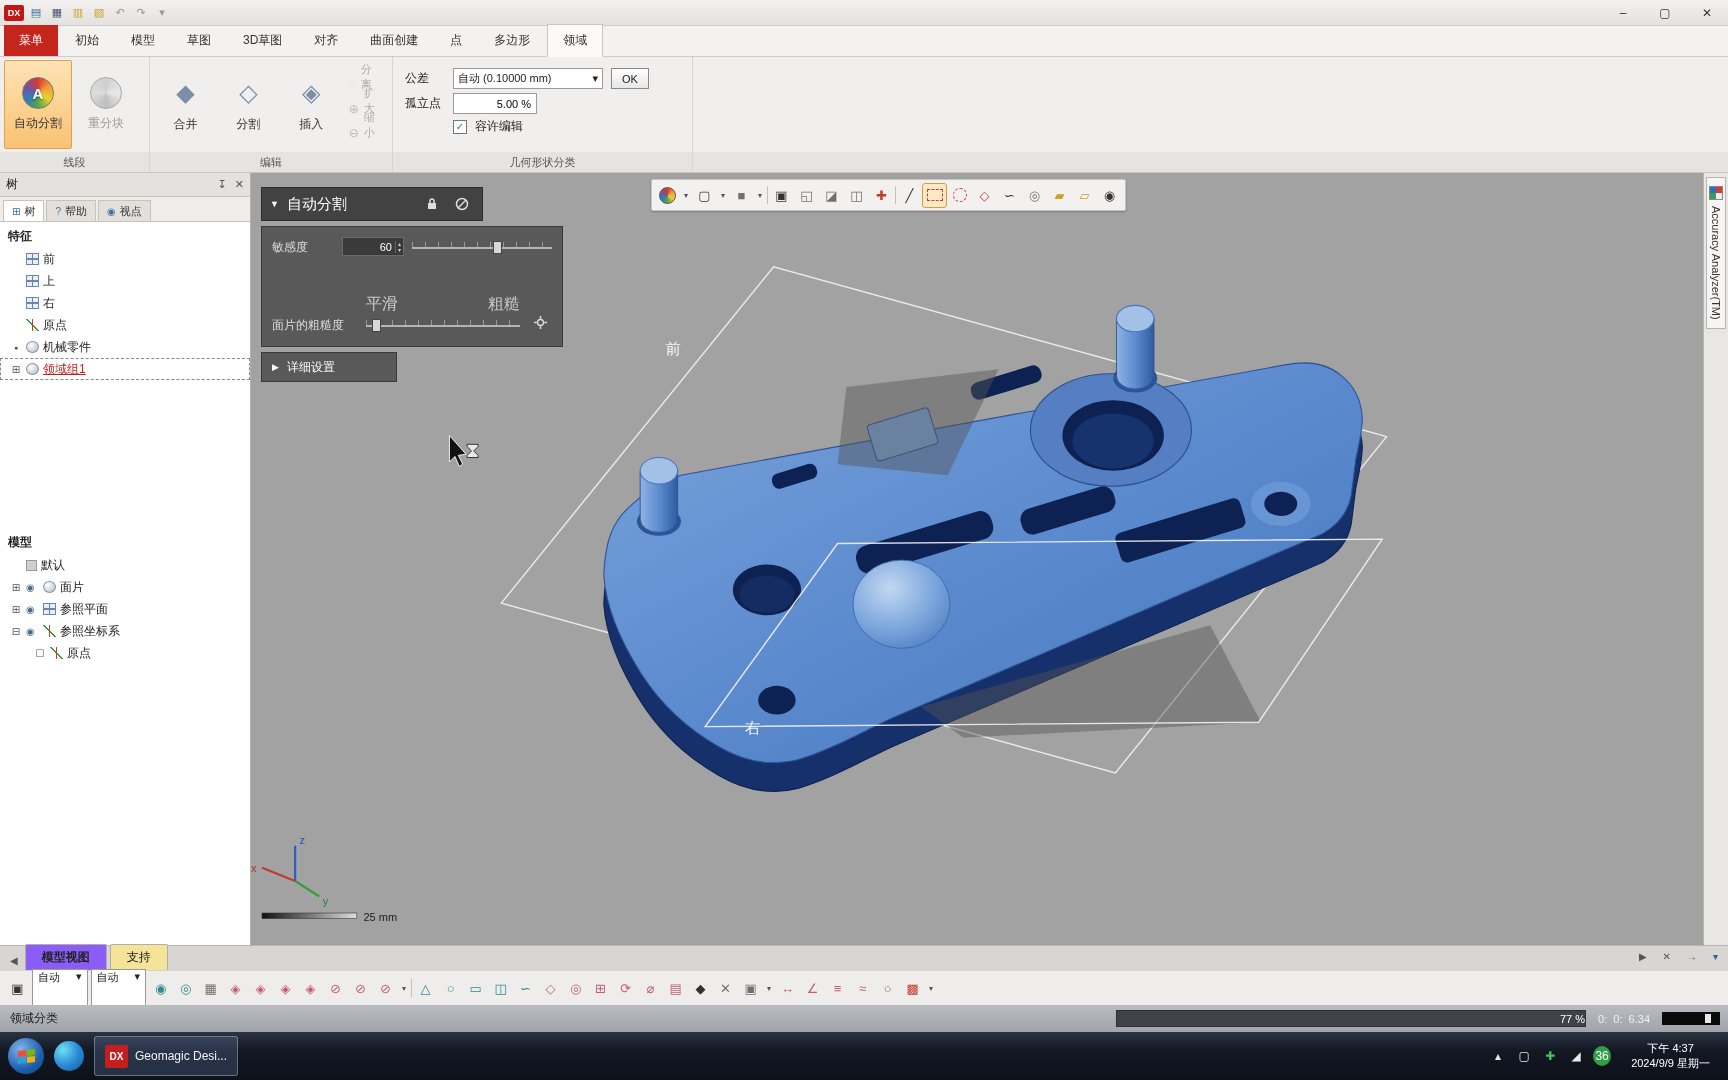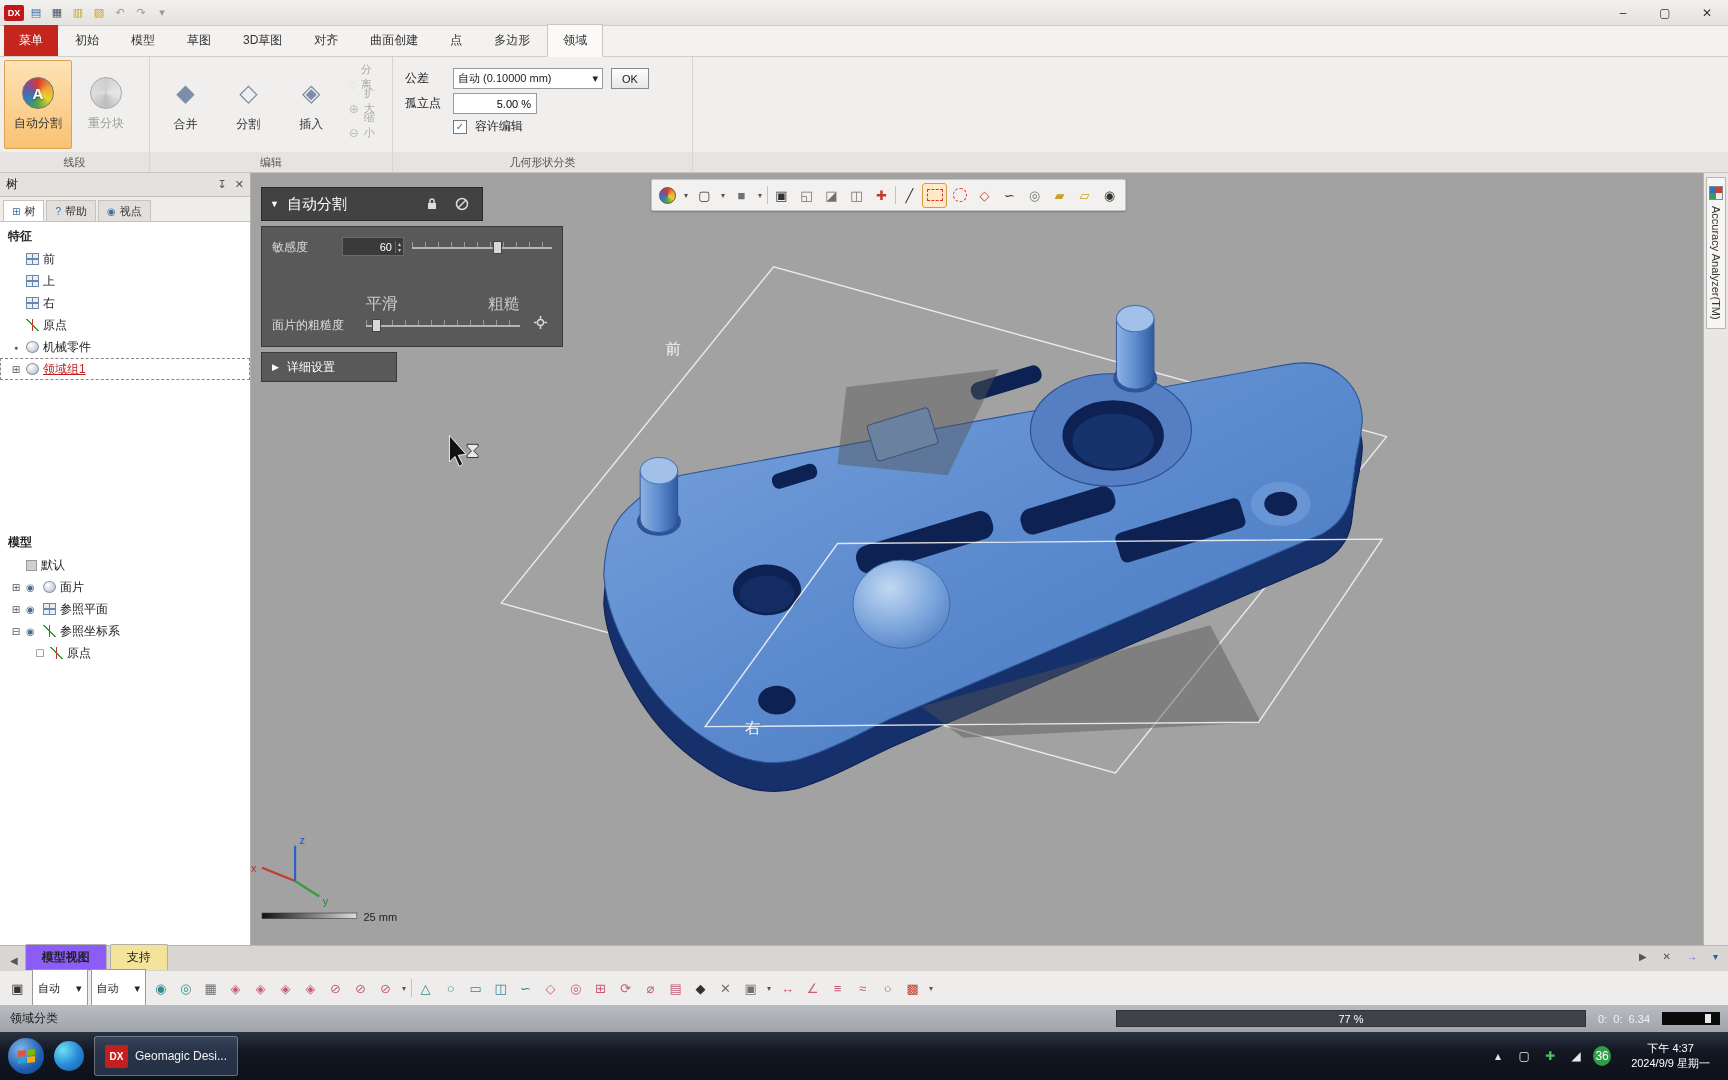--- a/index.html
+++ b/index.html
@@ -138,30 +138,30 @@
               display:flex;align-items:flex-end;padding:0 6px;box-sizing:border-box;gap:3px;}
   .bnav{font-size:10px;color:#555;padding:0 4px 4px;}
   .btab{padding:4px 16px;font-size:12px;background:#cdcac6;border:1px solid #b2afab;border-bottom:none;border-radius:2px 2px 0 0;}
   .btab.active{background:#8b5cf6;font-weight:bold;}
   .btab.support{background:#f4e49a;}
   #btabs-right{margin-left:auto;display:flex;gap:8px;padding-bottom:4px;}
   #btabs-right .bnav.blue{color:#2a5fa8;}
   
   #bottombar{left:0;top:970px;width:1728px;height:35px;background:#efedeb;border-top:1px solid #d5d2cf;
              display:flex;align-items:center;padding:0 6px;box-sizing:border-box;gap:3px;}
-  .bcombo{display:flex;align-items:center;border:1px solid #999;background:#fff;height:38px;padding:0 5px;
+  .bcombo{display:flex;border:1px solid #999;background:#fff;height:38px;padding:0 5px;
           font-size:11px;gap:10px;box-sizing:border-box;}
   .bcombo .cv{min-width:28px;}
   
   #statusbar{left:0;top:1005px;width:1728px;height:27px;background:linear-gradient(#b9bdc2,#9fa4aa);
              display:flex;align-items:center;box-sizing:border-box;font-size:12px;color:#1c1c1c;}
   #sb-label{padding:0 10px;}
   #sb-progress{width:470px;height:17px;background:#3f4349;border:1px solid #2e3136;position:relative;margin-left:auto;box-sizing:border-box;}
   #sb-fill{height:100%;background:linear-gradient(#5aa0e8,#2d7ad0);}
-  #sb-ptext{position:absolute;left:0;right:0;top:2px;text-align:center;color:#fff;font-size:11px;}
+  #sb-ptext{position:absolute;left:0;right:0;top:2px;text-align:right;color:#fff;font-size:11px;}
   #sb-timer{color:#f2f2f2;font-size:11px;margin:0 12px;white-space:pre;}
   #sb-black{width:58px;height:13px;background:#0a0a0a;margin-right:8px;position:relative;}
   #sb-black::after{content:"";position:absolute;right:9px;top:2px;width:6px;height:9px;background:#e8e8e8;}
   
   #taskbar{left:0;top:1032px;width:1728px;height:48px;background:linear-gradient(#2b3342,#121722 40%,#0d111a);
            display:flex;align-items:center;padding:0 8px;box-sizing:border-box;gap:10px;}
   #startball{width:36px;height:36px;border-radius:50%;display:flex;align-items:center;justify-content:center;
              background:radial-gradient(circle at 35% 30%,#7fb4e8,#1f5fb0 60%,#0c3e7c);}
   .winflag{display:grid;grid-template-columns:8px 8px;grid-template-rows:6px 6px;gap:1px;transform:skewY(-6deg);}
   .winflag span{display:block;}

